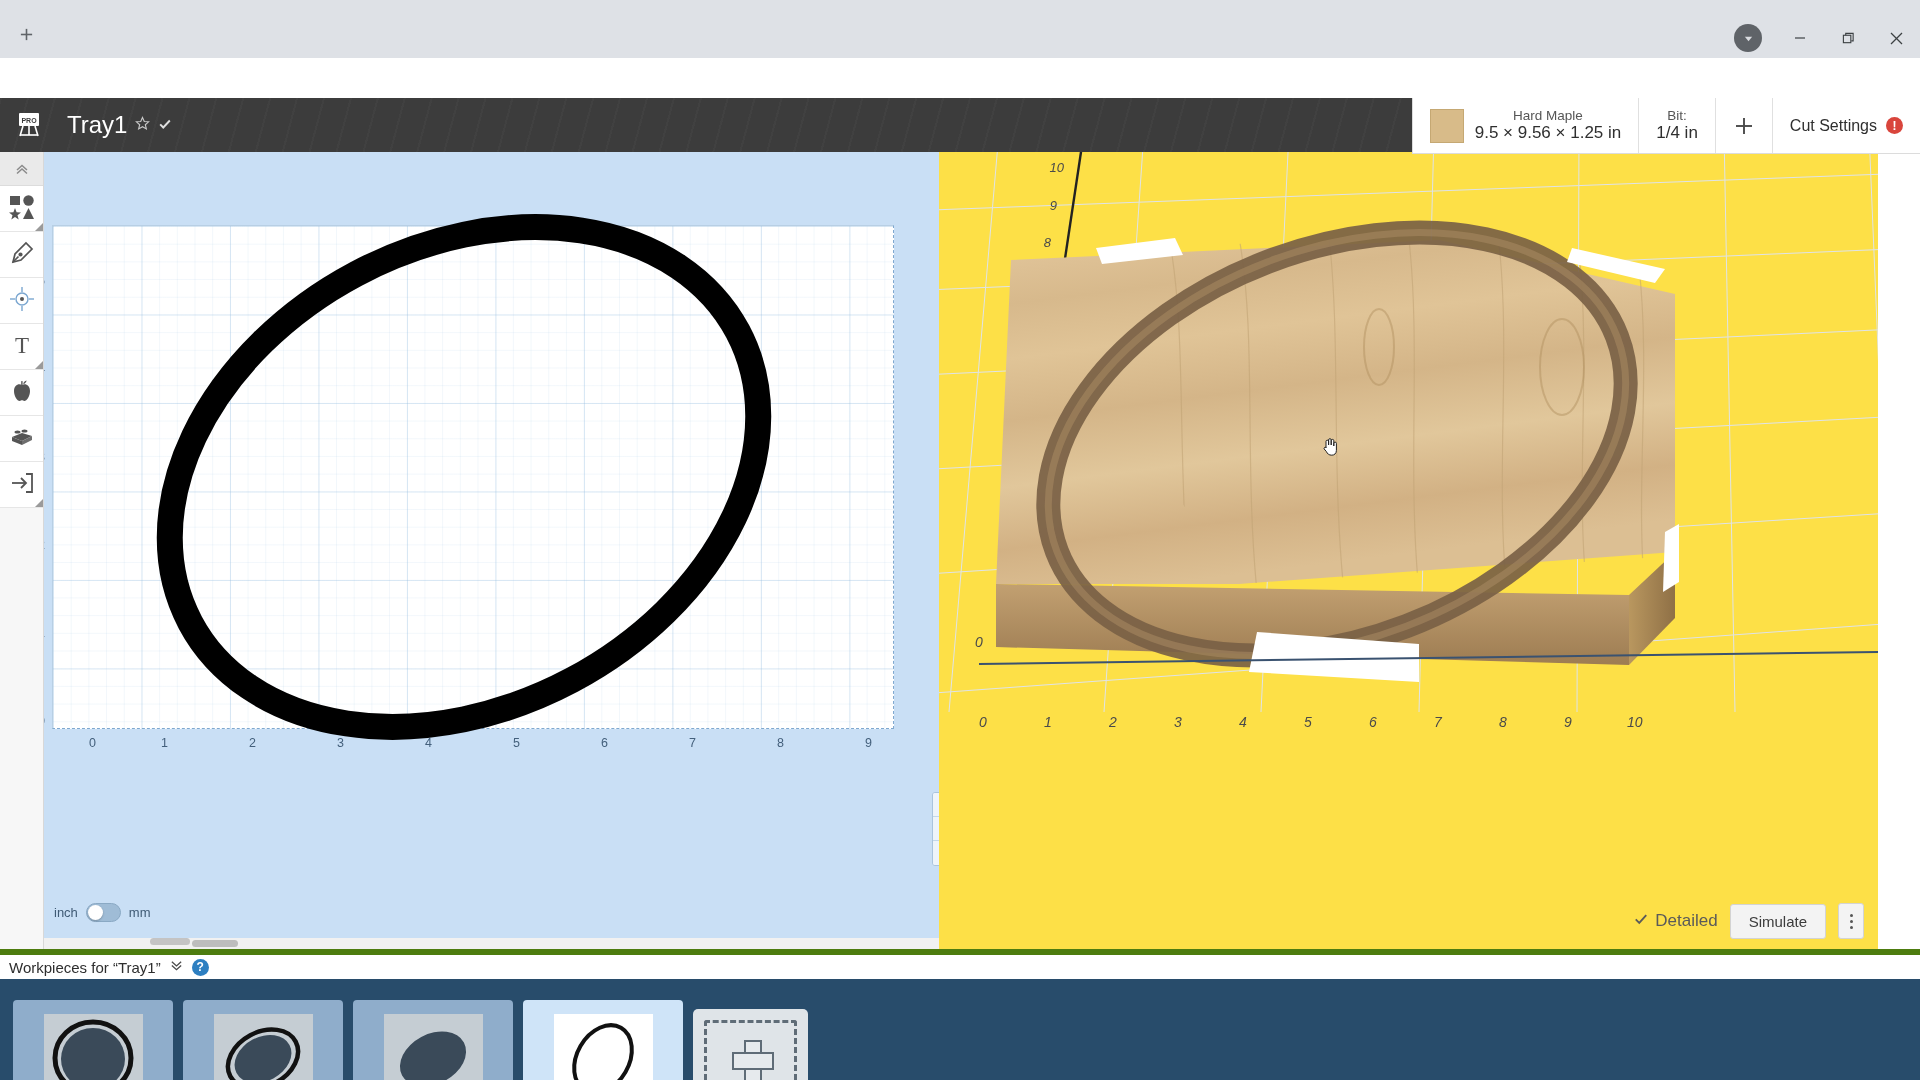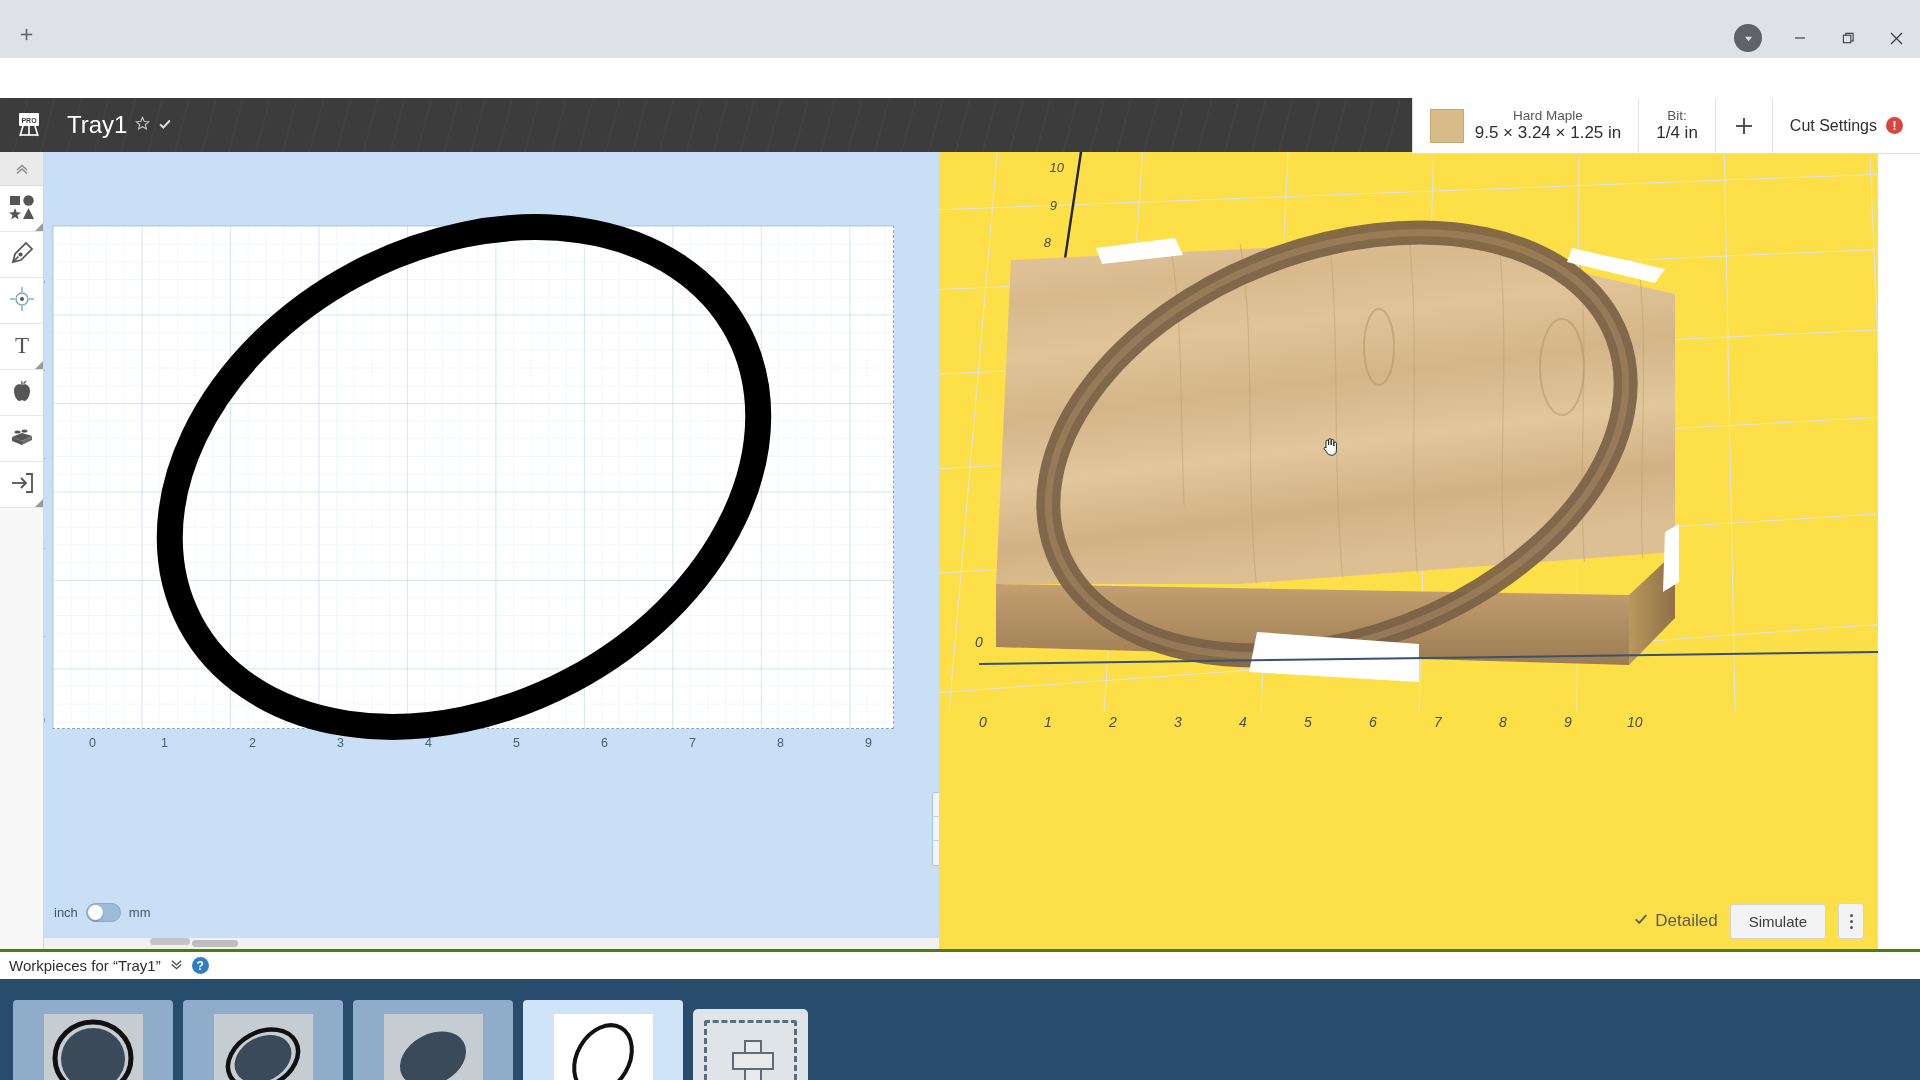--- a/index.html
+++ b/index.html
@@ -272,21 +272,21 @@
   .warn-dot {
     width: 17px; height: 17px; border-radius: 50%; background: #d9453c;
     color: #fff; font-size: 12px; font-weight: bold;
     display: flex; align-items: center; justify-content: center;
   }
 
   
   .tray-header {
     position: absolute; top: 891px; left: 0; width: 1920px; height: 30px;
     background: #ffffff; display: flex; align-items: center;
-    padding-left: 9px; gap: 9px; border-top: 3px solid #4d7c0f;
+    padding-left: 9px; gap: 9px; border-top: 6px solid #4d7c0f;
   }
   .tray-title { font-size: 15px; color: #2e2e2e; }
   .tray-chev { font-size: 12px; color: #4a4a4a; }
   .help-dot {
     width: 17px; height: 17px; border-radius: 50%; background: #2d7fc1;
     color: #fff; font-size: 12px; font-weight: bold;
     display: flex; align-items: center; justify-content: center;
   }
   .tray-grip {
     position: absolute; left: 150px; top: 880px; width: 40px; height: 7px;
@@ -407,21 +407,21 @@
         </svg>
       </div>
     </div>
   </div>
 
   <div class="matbar">
     <div class="matbar-cell" style="flex-direction:row;">
       <span class="mat-swatch"></span>
       <span class="mat-texts">
         <span class="mat-name">Hard Maple</span>
-        <span class="mat-dims">9.5 × 3.24 × 1.25 in</span>
+        <span class="mat-dims">9.5 × 9.56 × 1.25 in</span>
       </span>
     </div>
     <div class="matbar-cell">
       <span class="bit-label">Bit:</span>
       <span class="bit-value">1/4 in</span>
     </div>
     <div class="matbar-cell plus-cell">
       <svg width="22" height="22" viewBox="0 0 22 22" stroke="#4a4a4a" stroke-width="1.9">
         <line x1="11" y1="3" x2="11" y2="19"></line>
           <line x1="3" y1="11" x2="19" y2="11"></line>

